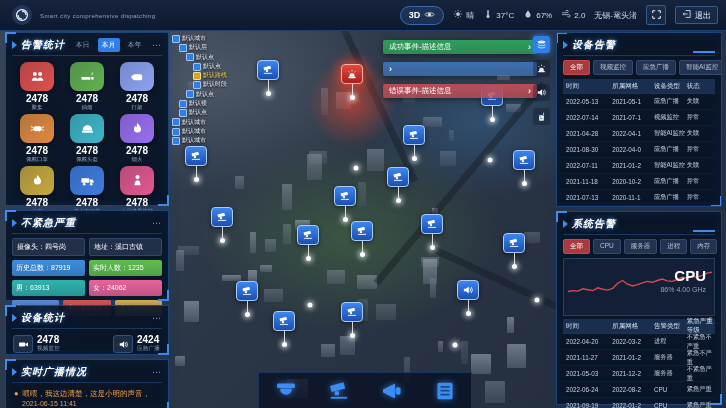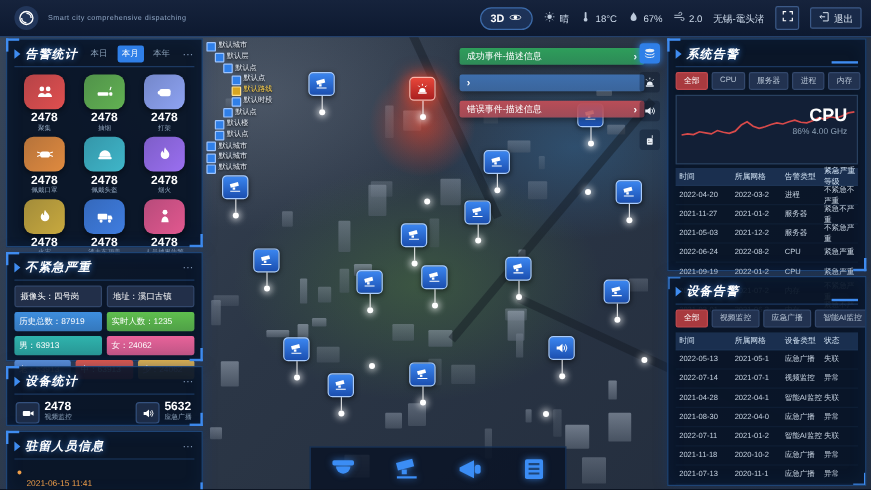--- a/index.html
+++ b/index.html
@@ -201,21 +201,21 @@
               <circle cx="8" cy="8" r="3"></circle>
               <path d="M8 1.5v2M8 12.5v2M1.5 8h2M12.5 8h2M3.4 3.4l1.4 1.4M11.2 11.2l1.4 1.4M12.6 3.4l-1.4 1.4M4.8 11.2l-1.4 1.4" stroke="currentColor" stroke-width="1.1" fill="none"></path>
             </svg></span>
         <span>晴</span>
       </div>
       <div class="wx">
         <span><svg width="10" height="10" viewBox="0 0 16 16" fill="currentColor">
               <rect x="6.8" y="1.5" width="2.4" height="8.5" rx="1.2"></rect>
               <circle cx="8" cy="11.8" r="2.5"></circle>
             </svg></span>
-        <span>18°C</span>
+        <span>37°C</span>
       </div>
       <div class="wx">
         <span><svg width="10" height="10" viewBox="0 0 16 16" fill="currentColor">
               <path d="M8 2C5.8 5.2 4 7.2 4 9.6a4 4 0 0 0 8 0C12 7.2 10.2 5.2 8 2z"></path>
             </svg></span>
         <span>67%</span>
       </div>
       <div class="wx">
         <span><svg width="10" height="10" viewBox="0 0 16 16" fill="currentColor">
               <path d="M1.5 6h8a2 2 0 1 0-2-2M1.5 9h11a2 2 0 1 1-2 2" fill="none" stroke="currentColor" stroke-width="1.2"></path>
@@ -711,41 +711,107 @@
             </span>
           </div>
           <div class="dev-item">
             <span class="dev-ico">
               <svg width="11" height="11" viewBox="0 0 16 16" fill="currentColor">
                 <path d="M2.5 6.2h2.8L9 3.4v9.2L5.3 9.8H2.5z"></path>
                 <path d="M10.5 5.5a4 4 0 0 1 0 5M12.3 4a6.5 6.5 0 0 1 0 8" stroke="currentColor" stroke-width="1.1" fill="none"></path>
               </svg>
             </span>
             <span>
-              <div class="dev-val">5632</div>
+              <div class="dev-val">2424</div>
               <div class="dev-lab">应急广播</div>
             </span>
           </div>
         </div>
     </div>
 
     <div class="panel" style="flex:1;">
       <div class="phead">
         <span class="tri"></span>
-        <span class="ptitle">驻留人员信息</span>
+        <span class="ptitle">实时广播情况</span>
         <span class="pmore">⋯</span>
       </div>
       <div class="bc-line">
         <span class="bc-dot">●</span>
+        <span>喂喂，我这边清楚，这是小明的声音，</span>
       </div>
       <div class="bc-time">2021-06-15 11:41</div>
     </div>
   </div>
 
   <div class="right-col">
+    <div class="panel" style="flex:1;overflow:hidden;">
+      <div class="phead">
+        <span class="tri"></span>
+        <span class="ptitle">设备告警</span>
+        <span class="hbar" style="top:18px;"></span>
+      </div>
+      <div class="rtabs" id="dev-tabs">
+          <span class="rtab on">全部</span>
+          <span class="rtab">视频监控</span>
+          <span class="rtab">应急广播</span>
+          <span class="rtab">智能AI监控</span>
+        </div>
+      <div class="tbl" id="dev-table">
+          <div class="tr head">
+            <span class="c1">时间</span>
+            <span class="c2">所属网格</span>
+            <span class="c3">设备类型</span>
+            <span class="c4">状态</span>
+          </div>
+          <div class="tr">
+            <span class="c1">2022-05-13</span>
+            <span class="c2">2021-05-1</span>
+            <span class="c3">应急广播</span>
+            <span class="c4">失联</span>
+          </div>
+          <div class="tr">
+            <span class="c1">2022-07-14</span>
+            <span class="c2">2021-07-1</span>
+            <span class="c3">视频监控</span>
+            <span class="c4">异常</span>
+          </div>
+          <div class="tr">
+            <span class="c1">2021-04-28</span>
+            <span class="c2">2022-04-1</span>
+            <span class="c3">智能AI监控</span>
+            <span class="c4">失联</span>
+          </div>
+          <div class="tr">
+            <span class="c1">2021-08-30</span>
+            <span class="c2">2022-04-0</span>
+            <span class="c3">应急广播</span>
+            <span class="c4">异常</span>
+          </div>
+          <div class="tr">
+            <span class="c1">2022-07-11</span>
+            <span class="c2">2021-01-2</span>
+            <span class="c3">智能AI监控</span>
+            <span class="c4">失联</span>
+          </div>
+          <div class="tr">
+            <span class="c1">2021-11-18</span>
+            <span class="c2">2020-10-2</span>
+            <span class="c3">应急广播</span>
+            <span class="c4">异常</span>
+          </div>
+          <div class="tr">
+            <span class="c1">2021-07-13</span>
+            <span class="c2">2020-11-1</span>
+            <span class="c3">应急广播</span>
+            <span class="c4">异常</span>
+          </div>
+          <div class="tr"></div>
+        </div>
+    </div>
+
     <div class="panel" style="height:194px;">
       <div class="phead">
         <span class="tri"></span>
         <span class="ptitle">系统告警</span>
         <span class="hbar"></span>
       </div>
       <div class="rtabs" id="sys-tabs">
           <span class="rtab on">全部</span>
           <span class="rtab">CPU</span>
           <span class="rtab">服务器</span>
@@ -803,79 +869,14 @@
             <span class="c4">不紧急严重</span>
           </div>
           <div class="tr">
             <span class="c1">2021-03-01</span>
             <span class="c2">2021-06-2</span>
             <span class="c3">内存</span>
             <span class="c4">紧急不严重</span>
           </div>
         </div>
     </div>
-
-    <div class="panel" style="flex:1;overflow:hidden;">
-      <div class="phead">
-        <span class="tri"></span>
-        <span class="ptitle">设备告警</span>
-        <span class="hbar" style="top:18px;"></span>
-      </div>
-      <div class="rtabs" id="dev-tabs">
-          <span class="rtab on">全部</span>
-          <span class="rtab">视频监控</span>
-          <span class="rtab">应急广播</span>
-          <span class="rtab">智能AI监控</span>
-        </div>
-      <div class="tbl" id="dev-table">
-          <div class="tr head">
-            <span class="c1">时间</span>
-            <span class="c2">所属网格</span>
-            <span class="c3">设备类型</span>
-            <span class="c4">状态</span>
-          </div>
-          <div class="tr">
-            <span class="c1">2022-05-13</span>
-            <span class="c2">2021-05-1</span>
-            <span class="c3">应急广播</span>
-            <span class="c4">失联</span>
-          </div>
-          <div class="tr">
-            <span class="c1">2022-07-14</span>
-            <span class="c2">2021-07-1</span>
-            <span class="c3">视频监控</span>
-            <span class="c4">异常</span>
-          </div>
-          <div class="tr">
-            <span class="c1">2021-04-28</span>
-            <span class="c2">2022-04-1</span>
-            <span class="c3">智能AI监控</span>
-            <span class="c4">失联</span>
-          </div>
-          <div class="tr">
-            <span class="c1">2021-08-30</span>
-            <span class="c2">2022-04-0</span>
-            <span class="c3">应急广播</span>
-            <span class="c4">异常</span>
-          </div>
-          <div class="tr">
-            <span class="c1">2022-07-11</span>
-            <span class="c2">2021-01-2</span>
-            <span class="c3">智能AI监控</span>
-            <span class="c4">失联</span>
-          </div>
-          <div class="tr">
-            <span class="c1">2021-11-18</span>
-            <span class="c2">2020-10-2</span>
-            <span class="c3">应急广播</span>
-            <span class="c4">异常</span>
-          </div>
-          <div class="tr">
-            <span class="c1">2021-07-13</span>
-            <span class="c2">2020-11-1</span>
-            <span class="c3">应急广播</span>
-            <span class="c4">异常</span>
-          </div>
-          <div class="tr"></div>
-        </div>
-    </div>
   </div>
 </div>
 
 </body></html>

